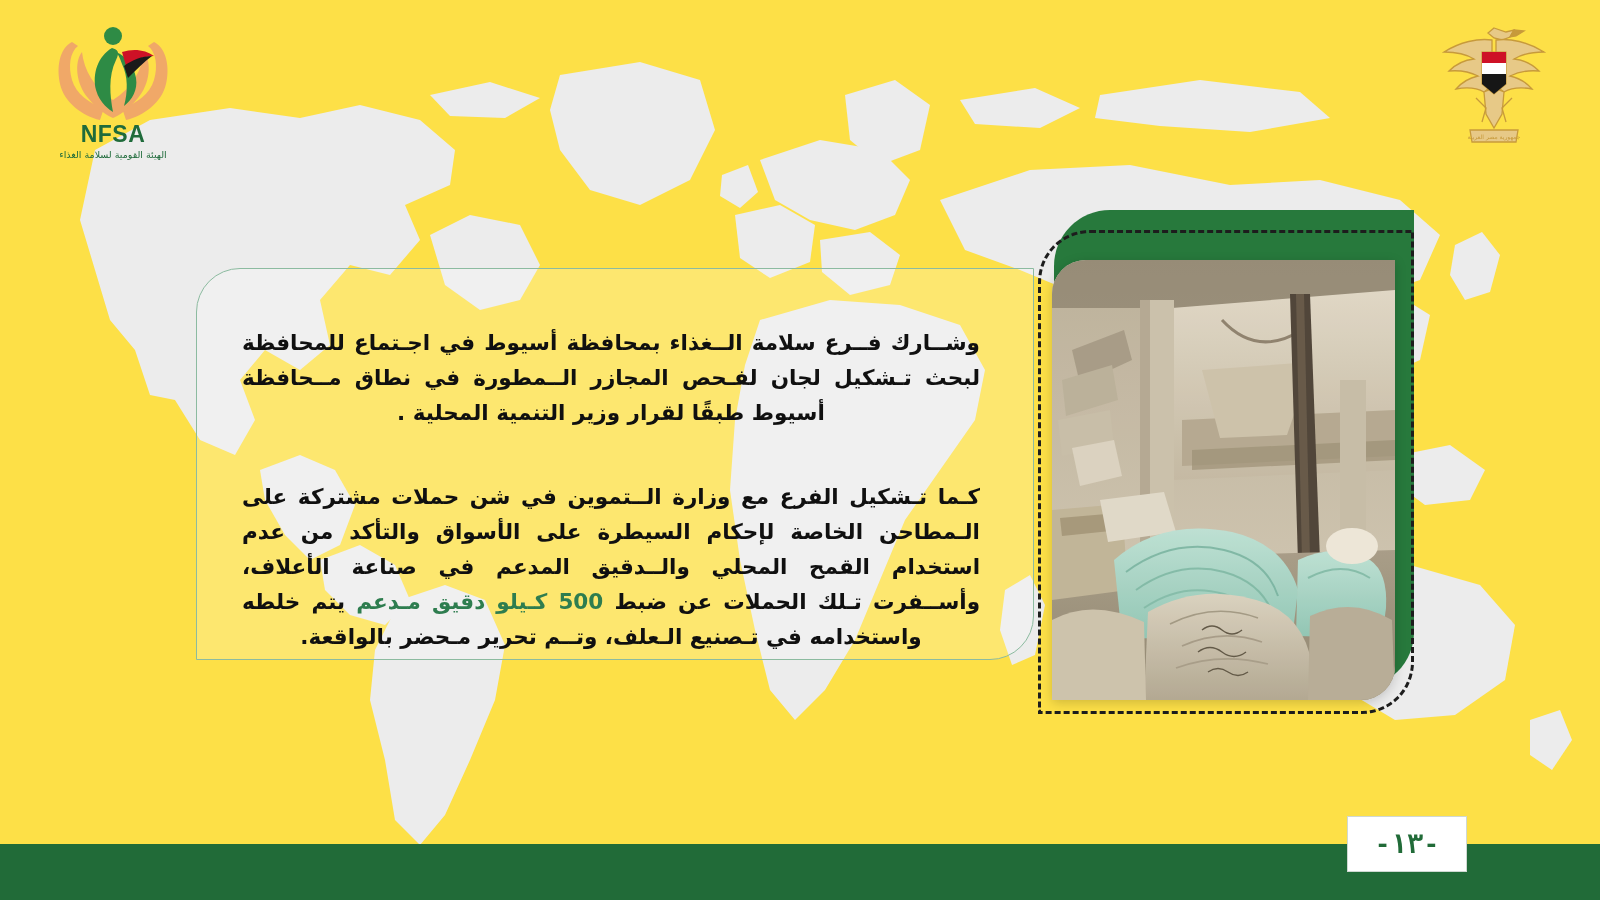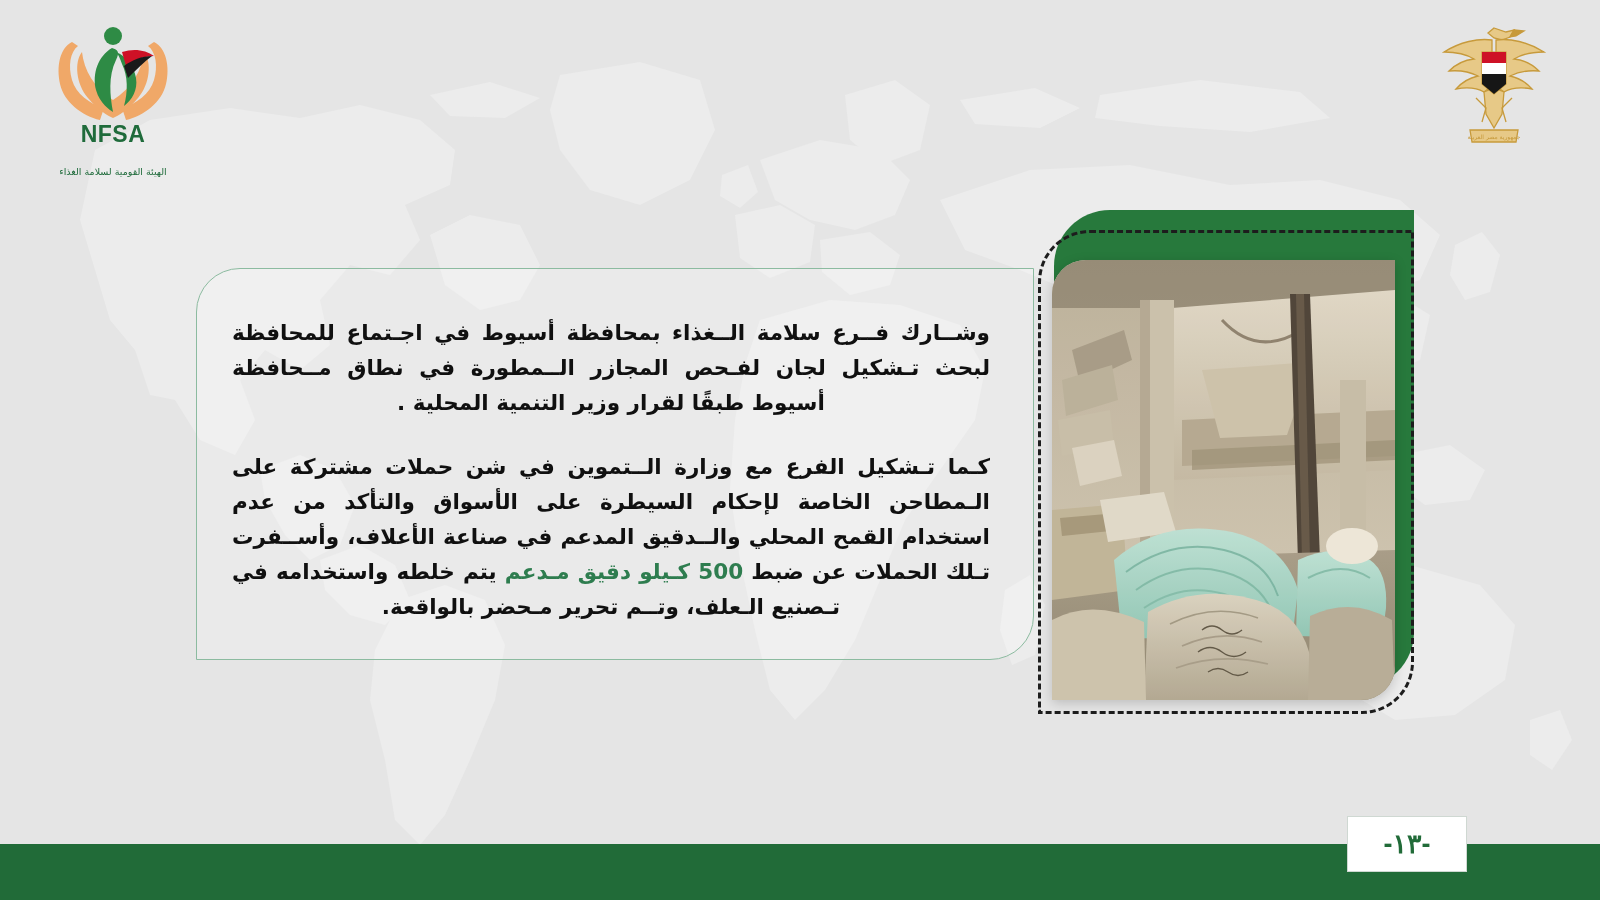--- a/index.html
+++ b/index.html
@@ -10,21 +10,21 @@
     height: 900px;
     overflow: hidden;
     background: #ffffff;
     font-family: "DejaVu Sans", "Liberation Sans", sans-serif;
   }
 
   .slide {
     position: relative;
     width: 1600px;
     height: 900px;
-    background: #e5e5e5;
+    background: #fde047;
     overflow: hidden;
   }
 
   
   .world-map {
     position: absolute;
     left: 0; top: 0;
     width: 1600px; height: 900px;
     opacity: 1;
     pointer-events: none;
@@ -46,21 +46,21 @@
     letter-spacing: 0.5px;
     color: #1F6B3B;
     line-height: 1;
     margin-top: 1px;
   }
   .nfsa-logo .sub {
     font-family: "DejaVu Sans", sans-serif;
     font-size: 9.5px;
     color: #1F6B3B;
     direction: rtl;
-    margin-top: 20px;
+    margin-top: 3px;
     white-space: nowrap;
   }
 
   
   .egypt-emblem {
     position: absolute;
     right: 48px; top: 18px;
     width: 116px; height: 132px;
   }
   .egypt-emblem svg { width: 100%; height: 100%; display: block; }
@@ -83,21 +83,21 @@
     direction: rtl;
     text-align: justify;
     text-align-last: center;
     font-family: "DejaVu Sans", sans-serif;
     font-size: 21.5px;
     line-height: 1.62;
     color: #101010;
     font-weight: bold;
     letter-spacing: -0.2px;
   }
-  .text-body p { margin: 2px; }
+  .text-body p { margin: 12px; }
   .para-gap { height: 26px; }
   .hl { color: #2E7D4F; }
 
   
   .photo-block {
     position: absolute;
     left: 1030px; top: 210px;
     width: 384px; height: 504px;
   }
   
@@ -138,21 +138,21 @@
   }
   .page-badge {
     position: absolute;
     right: 133px; bottom: 28px;
     width: 120px; height: 56px;
     background: #ffffff;
     border: 1.2px solid #cfd8d2;
     display: flex;
     align-items: center;
     justify-content: center;
-    font-family: Liberation Sans, sans-serif;
+    font-family: Liberation Mono, monospace;
     font-size: 27px;
     font-weight: bold;
     color: #216B38;
     letter-spacing: 1px;
   }
 </style>
 </head>
 <body>
 
 <div class="slide">

